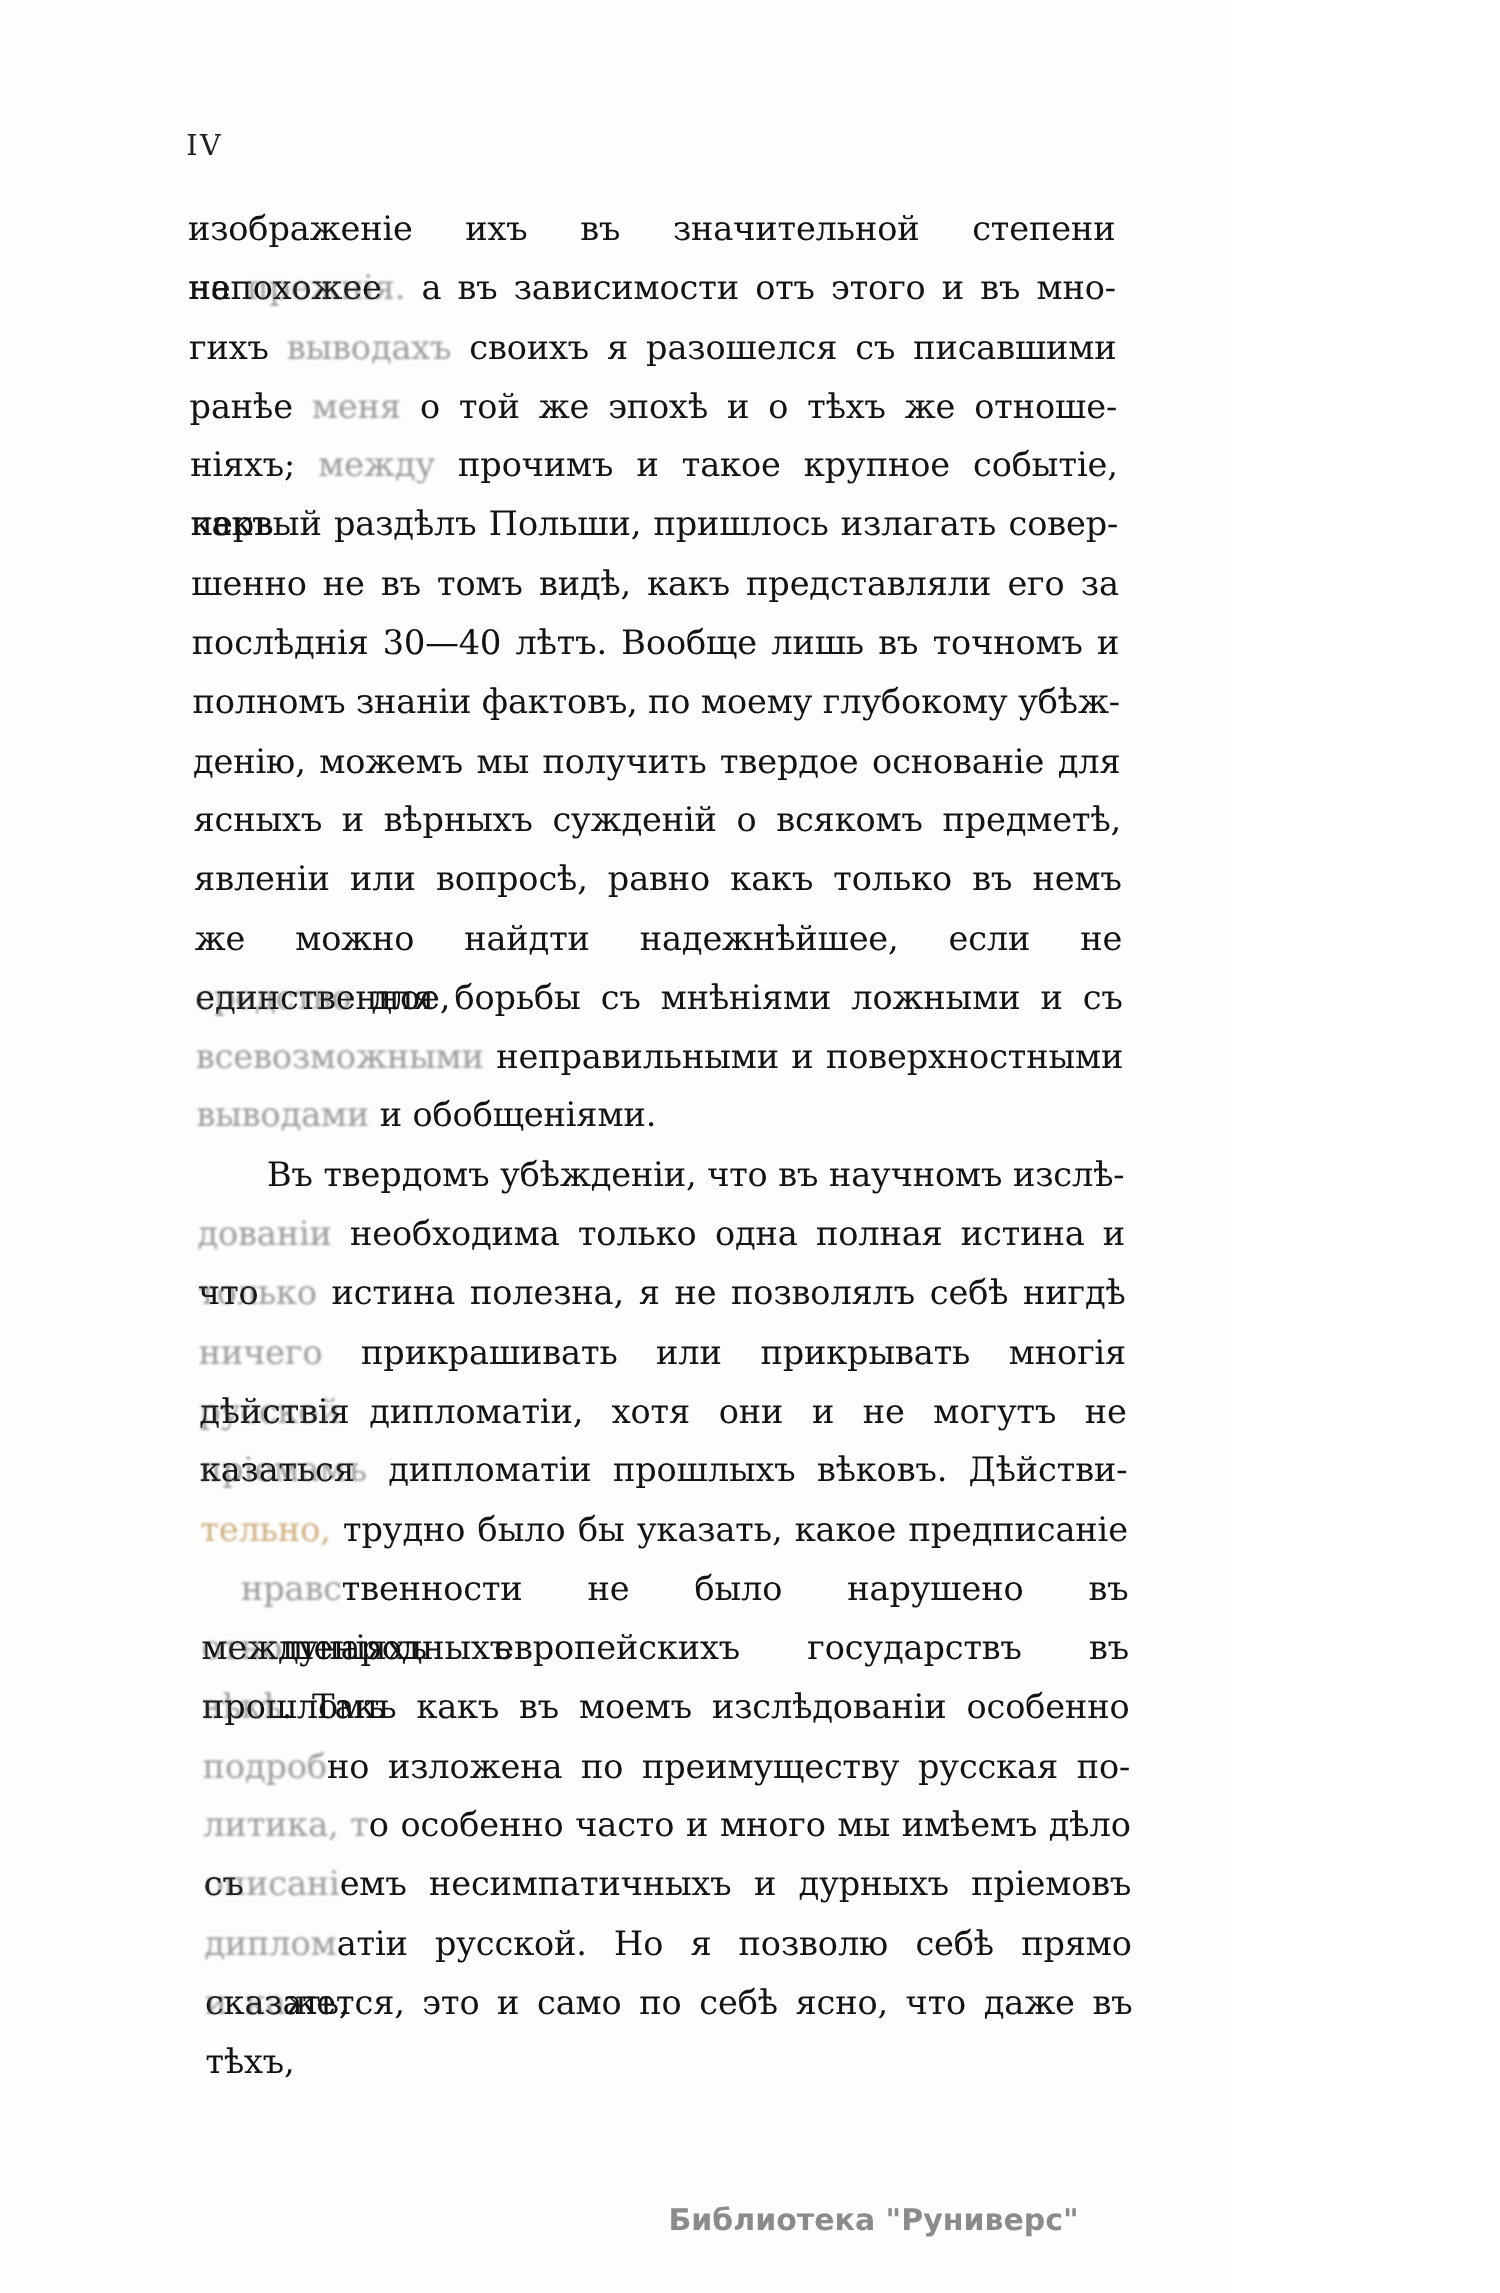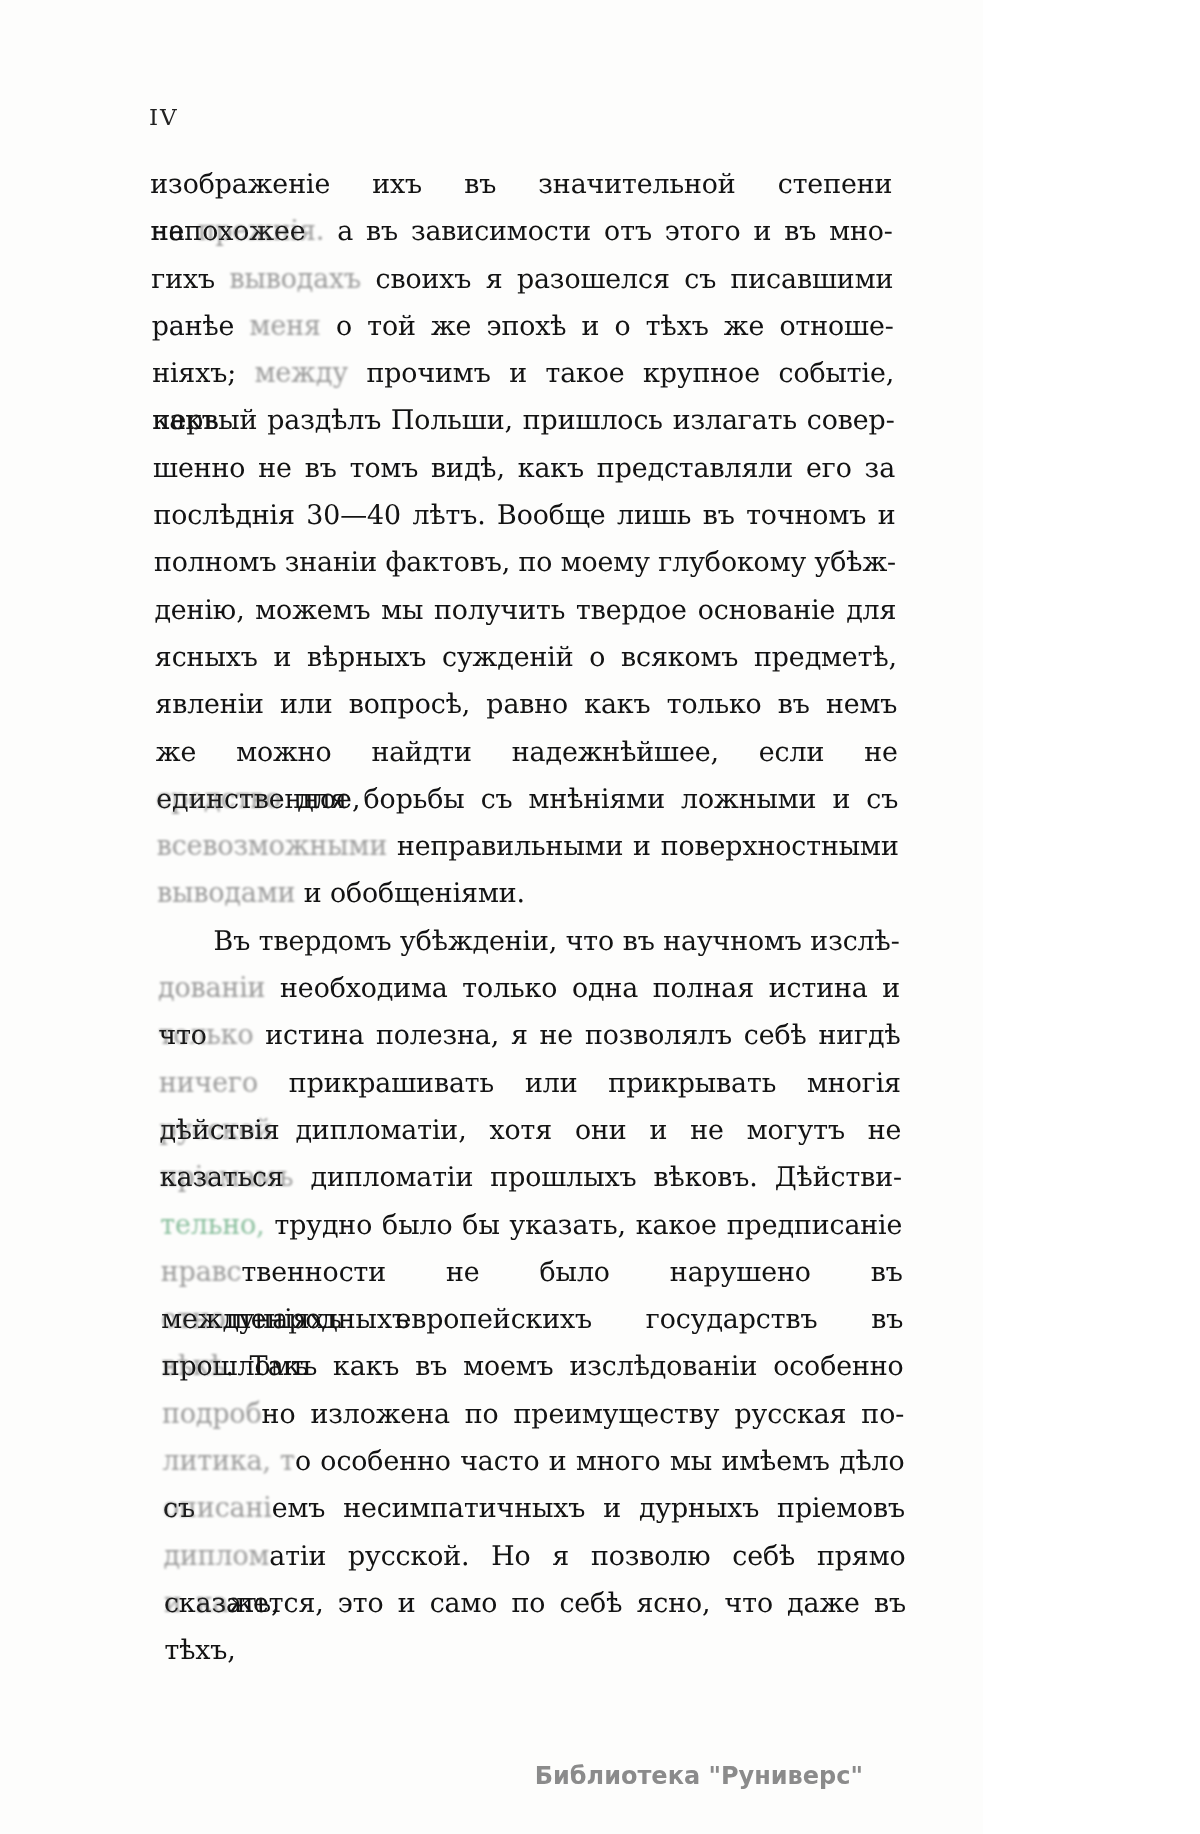--- a/index.html
+++ b/index.html
@@ -76,22 +76,22 @@
       <div class="text-line"><span>же можно найдти надежнѣйшее, если не единственное,</span></div>
       <div class="text-line"><span class="smudge" style="color: rgb(58, 58, 58);">средство</span><span> для борьбы съ мнѣніями ложными и съ</span></div>
       <div class="text-line"><span class="smudge" style="color: rgb(58, 58, 58);">всевозможными</span><span> неправильными и поверхностными</span></div>
       <div class="text-line short"><span class="smudge" style="color: rgb(58, 58, 58);">выводами</span><span> и обобщеніями.</span></div>
       <div class="text-line indent"><span>Въ твердомъ убѣжденіи, что въ научномъ изслѣ-</span></div>
       <div class="text-line"><span class="smudge" style="color: rgb(58, 58, 58);">дованіи</span><span> необходима только одна полная истина и что</span></div>
       <div class="text-line"><span class="smudge" style="color: rgb(58, 58, 58);">только</span><span> истина полезна, я не позволялъ себѣ нигдѣ</span></div>
       <div class="text-line"><span class="smudge" style="color: rgb(58, 58, 58);">ничего</span><span> прикрашивать или прикрывать многія дѣйствія</span></div>
       <div class="text-line"><span class="smudge" style="color: rgb(58, 58, 58);">русской</span><span> дипломатіи, хотя они и не могутъ не казаться</span></div>
       <div class="text-line"><span class="smudge" style="color: rgb(58, 58, 58);">пріемамъ</span><span> дипломатіи прошлыхъ вѣковъ. Дѣйстви-</span></div>
-      <div class="text-line"><span class="smudge" style="color: #15803d;">тельно,</span><span> трудно было бы указать, какое предписаніе</span></div>
-      <div class="text-line"><span class="smudge" style="color: rgb(58, 58, 58);">нравс</span><span>твенности не было нарушено въ международныхъ</span></div>
+      <div class="text-line"><span class="smudge" style="color: #a16207;">тельно,</span><span> трудно было бы указать, какое предписаніе</span></div>
+      <div class="text-line"><span class="smudge" style="color: rgb(58, 58, 58); margin-left: 32px;">нравс</span><span>твенности не было нарушено въ международныхъ</span></div>
       <div class="text-line"><span class="smudge" style="color: rgb(58, 58, 58);">отно</span><span>шеніяхъ европейскихъ государствъ въ прошломъ</span></div>
       <div class="text-line"><span class="smudge" style="color: rgb(58, 58, 58);">вѣкѣ</span><span>. Такъ какъ въ моемъ изслѣдованіи особенно</span></div>
       <div class="text-line"><span class="smudge" style="color: rgb(58, 58, 58); margin-top: 12px;">подроб</span><span>но изложена по преимуществу русская по-</span></div>
       <div class="text-line"><span class="smudge" style="color: rgb(58, 58, 58);">литика, т</span><span>о особенно часто и много мы имѣемъ дѣло съ</span></div>
       <div class="text-line"><span class="smudge" style="color: rgb(58, 58, 58);">описані</span><span>емъ несимпатичныхъ и дурныхъ пріемовъ</span></div>
       <div class="text-line"><span class="smudge" style="color: rgb(58, 58, 58);">диплом</span><span>атіи русской. Но я позволю себѣ прямо сказать,</span></div>
       <div class="text-line"><span class="smudge" style="color: rgb(58, 58, 58);">и ка</span><span>жется, это и само по себѣ ясно, что даже въ тѣхъ,</span></div>
     </div>
   <div class="watermark" style="color: rgb(139, 139, 139);">Библиотека "Руниверс"</div>
 </div>

